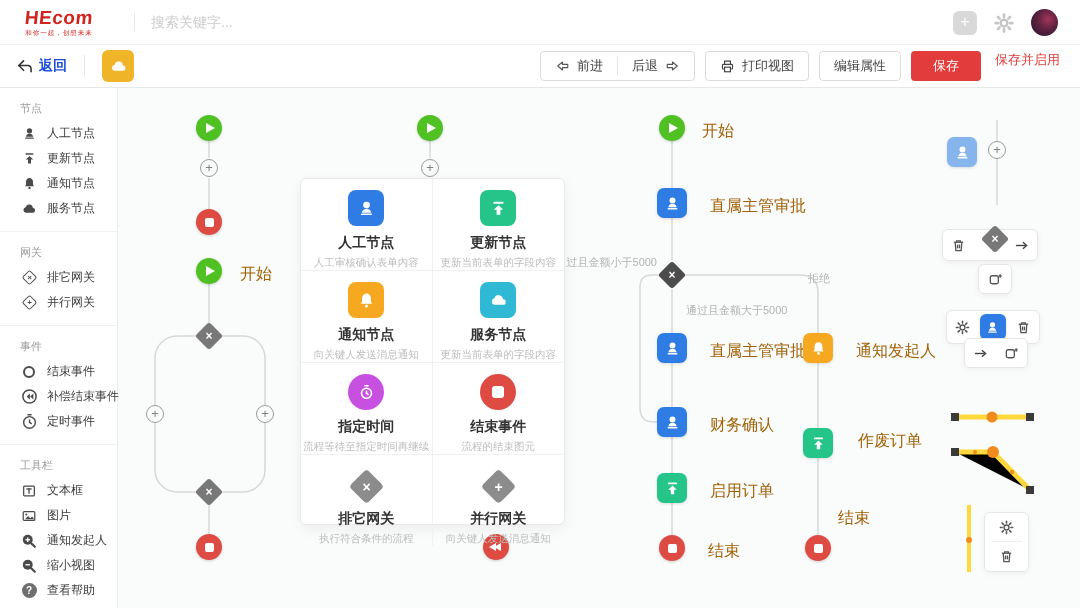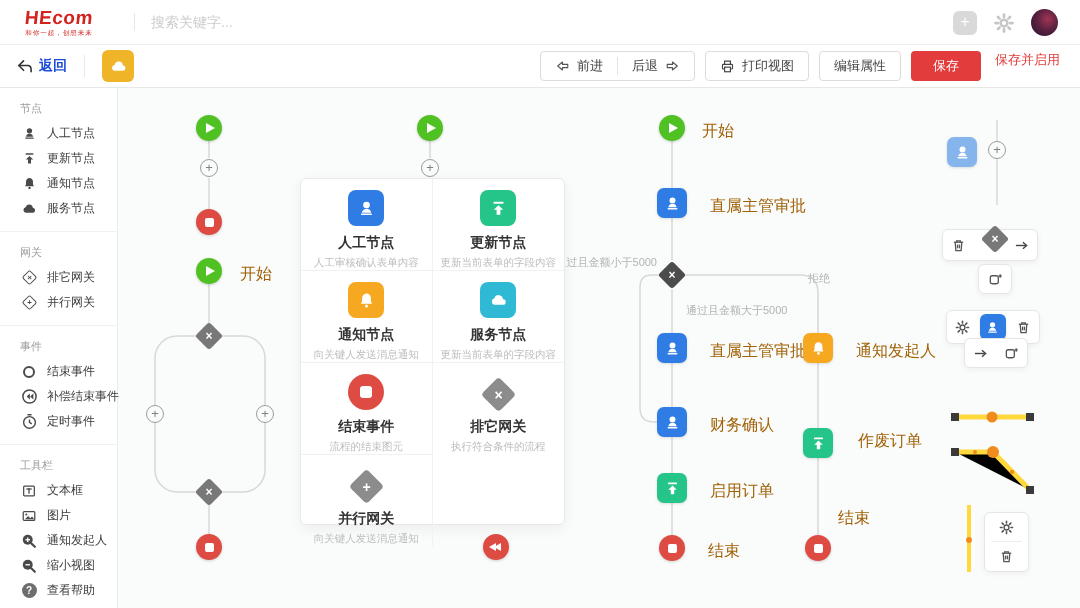--- a/index.html
+++ b/index.html
@@ -411,20 +411,31 @@
     <div class="pcell">
       <div class="picon" style="background:#2fb9d4">
           <svg width="19" height="19" viewBox="0 0 24 24" fill="#fff">
             <path d="M7 17.5 h10.3 a3.6 3.6 0 0 0 .4 -7.2 a5.5 5.5 0 0 0 -10.8 -1 a4.2 4.2 0 0 0 .1 8.2 z"></path>
           </svg>
         </div>
       <div class="ptitle">服务节点</div>
       <div class="pdesc">更新当前表单的字段内容</div>
     </div>
     <div class="pcell">
+      <div class="picon" style="background:#c750e0;border-radius:50%">
+          <svg width="19" height="19" viewBox="0 0 24 24" fill="none" stroke="#fff" stroke-width="2">
+            <circle cx="12" cy="13" r="6.3"></circle>
+            <path d="M12 9.6 V13 L14.7 14.8"></path>
+            <path d="M10 3.4 H14" stroke-linecap="round"></path>
+          </svg>
+        </div>
+      <div class="ptitle">指定时间</div>
+      <div class="pdesc">流程等待至指定时间再继续</div>
+    </div>
+    <div class="pcell">
       <div class="picon" style="background:#dd4b42;border-radius:50%">
           <span class="stop-sq" style="width:12px;height:12px;border-radius:3px"></span>
         </div>
       <div class="ptitle">结束事件</div>
       <div class="pdesc">流程的结束图元</div>
     </div>
     <div class="pcell">
       <div class="picon plain">
           <span class="pdmd"></span>
         </div>

